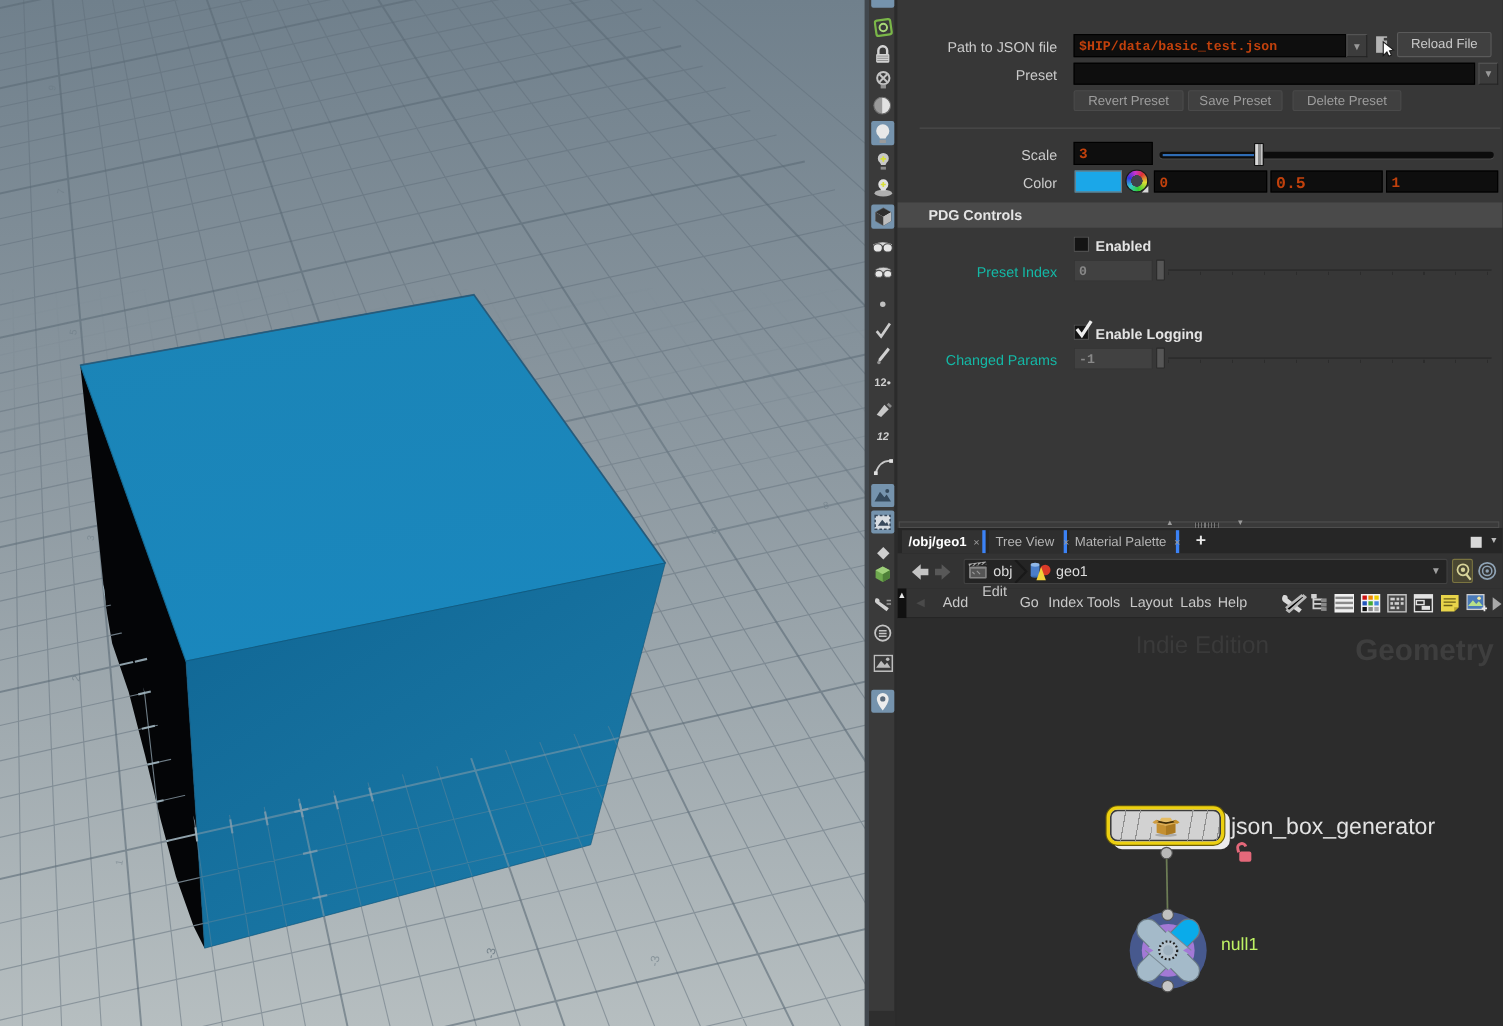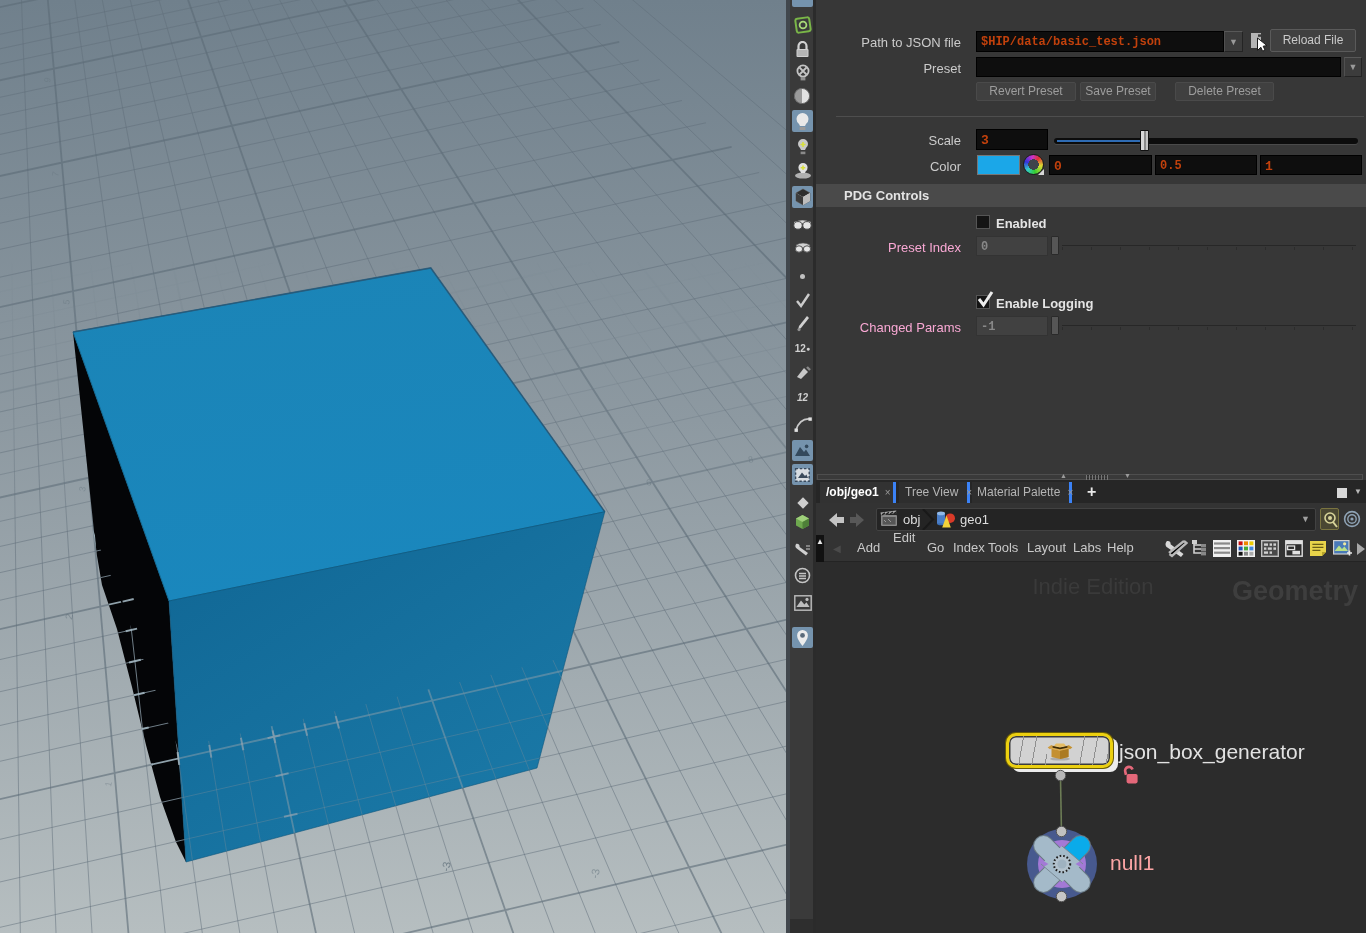--- a/index.html
+++ b/index.html
@@ -5,21 +5,21 @@
 html,body{width:1366px;height:933px;overflow:hidden;background:#333;font-family:"Liberation Sans",sans-serif}
 #stage{position:relative;width:1366px;height:933px}
 #viewport{position:absolute;left:0;top:0;width:790px;height:933px;overflow:hidden}
 #vtoolbar{position:absolute;left:790px;top:0;width:26px;height:933px;background:#3a3a3a;border-right:3px solid #2b2b2b}
 .ti{position:absolute;left:2px;width:21px;height:21px;display:flex;align-items:center;justify-content:center;font-size:14px;color:#b9b9b9}
 .ti.hl{background:#7593ad;border-radius:2px}
 .ti svg{display:block}
 #params{position:absolute;left:816px;top:0;width:550px;height:480px;background:#373737}
 .phead{position:absolute;left:0;width:550px;height:23px;background:#4a4a4a;color:#e4e4e4;font-weight:bold;font-size:13px;line-height:23px;padding-left:28px}
 .plabel{position:absolute;font-size:13px;color:#cbcbcb;text-align:right;width:145px;left:0}
-.plabel.dis{color:#f9a8d4}
+.plabel.dis{color:#14b8a6}
 .pfield{position:absolute;background:#0e0e0e;color:#c2410c;font-family:"Liberation Mono",monospace;font-size:12px;font-weight:bold;padding:3px 4px;border:1px solid #000}
 .pfield.dis{background:#414141;color:#888;border-color:#333}
 .pbtn{position:absolute;background:#404040;color:#9d9d9d;font-size:12px;text-align:center;border:1px solid #4a4a4a;border-radius:2px}
 .cb{position:absolute;width:14px;height:14px;background:#141414;border:1px solid #555}
 .cblab{position:absolute;font-size:13px;font-weight:bold;color:#e4e4e4}
 #network{position:absolute;left:816px;top:480px;width:550px;height:453px;background:#2c2c2c}
 .tab{position:absolute;top:2px;height:21px;font-size:12px;color:#b5b5b5;background:#2e2e2e;line-height:21px;border-right:3px solid #3b82f6}
 .menuitem{color:#c9c9c9;font-size:13px;position:absolute;top:0;line-height:26px}
 </style></head>
 <body>
@@ -268,34 +268,34 @@
           <rect x="1" y="1" width="10" height="15" fill="#b4b4b4"></rect>
           <rect x="8" y="2.4" width="5" height="2.4" fill="#3a3a3a"></rect>
           <path d="M7.5 6 L7.5 18.5 L10.8 15.2 L12.6 19.2 L15 18 L13.2 14.2 L17 13.6 Z" fill="#fff" stroke="#1a1a1a" stroke-width="1"></path>
         </svg>
   </div>
   <div class="pbtn" style="left:454px;top:29px;width:86px;height:23px;line-height:21px;color:#c9c9c9;border-color:#5a5a5a">Reload File</div>
   <div class="plabel" style="top:61px">Preset</div>
   <div class="pfield" style="left:160px;top:57px;width:365px;height:20px"></div>
   <div style="position:absolute;left:528px;top:57px;width:18px;height:20px;background:#3c3c3c;border-top:1px solid #585858;border-left:1px solid #505050;border-right:1px solid #242424;border-bottom:1px solid #242424;color:#9a9a9a;font-size:9px;text-align:center;line-height:19px">▼</div>
   <div class="pbtn" style="left:160px;top:82px;width:100px;height:19px;line-height:17px">Revert Preset</div>
-  <div class="pbtn" style="left:264px;top:82px;width:76px;height:19px;line-height:17px">Save Preset</div>
+  <div class="pbtn" style="left:264px;top:82px;width:86px;height:19px;line-height:17px">Save Preset</div>
   <div class="pbtn" style="left:359px;top:82px;width:99px;height:19px;line-height:17px">Delete Preset</div>
   <div style="position:absolute;left:20px;top:116px;width:528px;height:1px;background:#4e4e4e"></div>
   <div class="plabel" style="top:133px">Scale</div>
   <div class="pfield" style="left:160px;top:129px;width:72px;height:21px;font-size:13px">3</div>
   <div style="position:absolute;left:238px;top:138px;width:304px;height:6px;background:#0c0c0c;border-radius:3px;box-shadow:0 1px 0 #4a4a4a"></div>
   <div style="position:absolute;left:241px;top:140px;width:87px;height:2px;background:#2f6cb4"></div>
   <div style="position:absolute;left:324px;top:130px;width:9px;height:21px;background:linear-gradient(90deg,#d8d8d8 0 3px,#8a8a8a 3px 5px,#c4c4c4 5px);border:1px solid #111;border-radius:1px"></div>
   <div class="plabel" style="top:159px">Color</div>
   <div style="position:absolute;left:161px;top:155px;width:43px;height:20px;background:#1ba7e8;border:1px solid #777"></div>
   <div style="position:absolute;left:207px;top:154px;width:21px;height:21px;border-radius:50%;background:radial-gradient(circle,#3f444b 0 38%,rgba(0,0,0,0) 40%),conic-gradient(from 40deg,#d33 0,#dd3 60deg,#3c3 130deg,#3cc 190deg,#33d 250deg,#c3c 310deg,#d33 360deg);border:1px solid #1a1a1a"></div>
   <div style="position:absolute;left:222px;top:169px;width:0;height:0;border-left:6px solid transparent;border-bottom:6px solid #d8d8d8"></div>
   <div class="pfield" style="left:233px;top:155px;width:103px;height:20px;font-size:13px">0</div>
-  <div class="pfield" style="left:339px;top:155px;width:102px;height:20px;font-size:12px">0.5</div>
+  <div class="pfield" style="left:339px;top:155px;width:102px;height:20px;font-size:15px">0.5</div>
   <div class="pfield" style="left:444px;top:155px;width:102px;height:20px;font-size:13px">1</div>
   <div class="phead" style="top:184px">PDG Controls</div>
   <div class="cb" style="left:160px;top:215px"></div>
   <div class="cblab" style="left:180px;top:216px">Enabled</div>
   <div class="plabel dis" style="top:240px">Preset Index</div>
   <div class="pfield dis" style="left:160px;top:236px;width:72px;height:20px">0</div>
   <div style="position:absolute;left:235px;top:236px;width:8px;height:19px;background:#565656;border:1px solid #2a2a2a;border-radius:1px"></div>
   <div style="position:absolute;left:246px;top:245px;width:294px;height:1px;background:#272727"></div>
       <div style="position:absolute;left:246px;top:247px;width:294px;height:3px;background:repeating-linear-gradient(90deg,#2c2c2c 0 1px,transparent 1px 29px)"></div>
   <div class="cb" style="left:160px;top:295px"></div>
@@ -471,15 +471,15 @@
         <path d="M38 38 L19.6 56.4" stroke="#a4bac9" stroke-width="19" stroke-linecap="round"></path>
         <path d="M19.6 19.6 L56.4 56.4" stroke="#a4bac9" stroke-width="19" stroke-linecap="round"></path>
         <path d="M38 20 L59 38 L38 56 L17 38 Z" fill="#a4bac9"></path>
         <path d="M17 33.5 L24.5 38 L17 42.5 Z" fill="#a379d6"></path>
         <path d="M59 33.5 L51.5 38 L59 42.5 Z" fill="#a379d6"></path>
         <path d="M38 20 L59 38 M38 56 L17 38" stroke="#7a8a95" stroke-width="1"></path>
         <circle cx="38" cy="38" r="8.8" fill="#b3c2cd"></circle>
         <circle cx="38" cy="38" r="8.2" fill="none" stroke="#1e1e1e" stroke-width="2" stroke-dasharray="1.6 2"></circle>
         <circle cx="38" cy="38" r="4.6" fill="#9fb2c0"></circle>
       </svg>
-  <div style="position:absolute;left:294px;top:371px;color:#fca5a5;font-size:21px">null1</div>
+  <div style="position:absolute;left:294px;top:371px;color:#bef264;font-size:16px">null1</div>
 </div>
 </div>
 
 </body></html>

